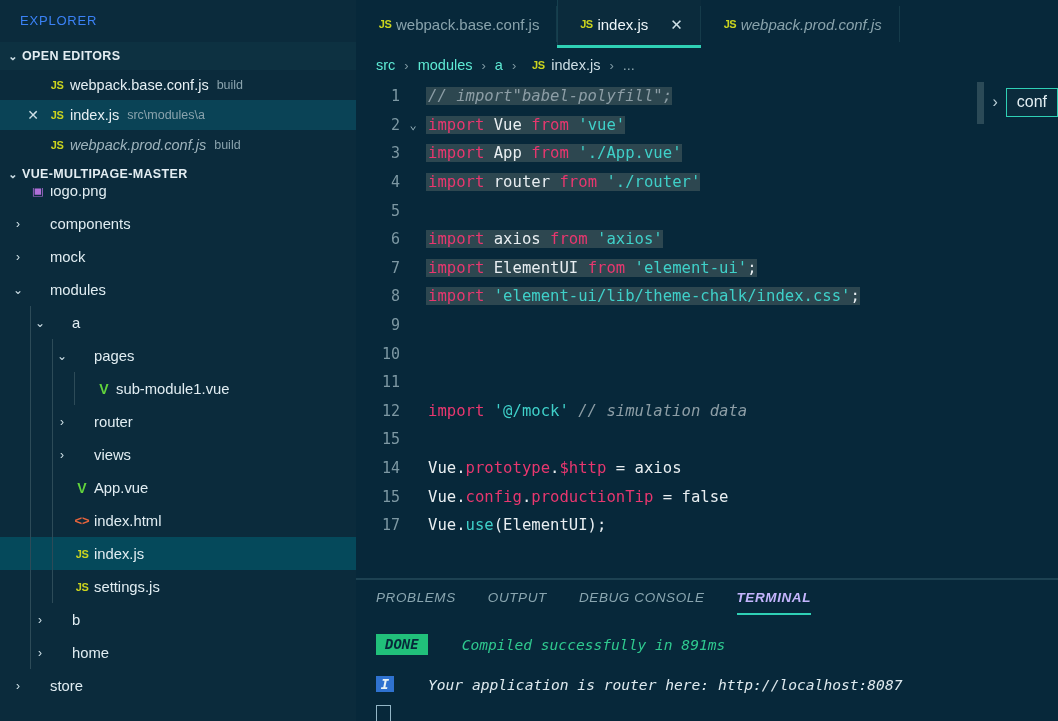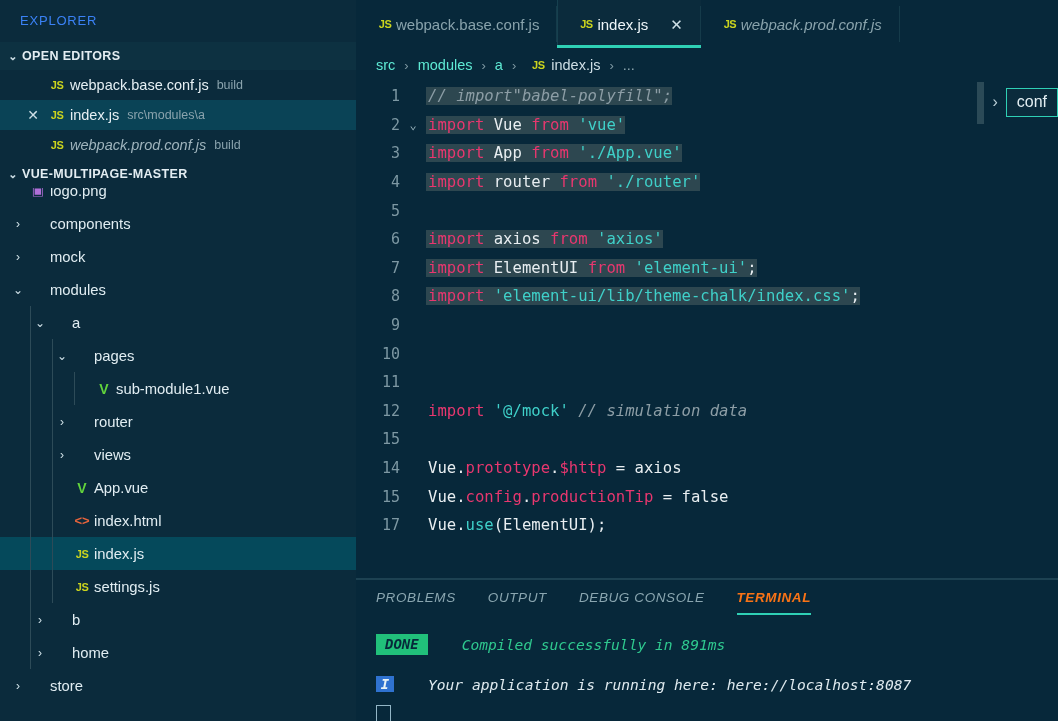--- a/index.html
+++ b/index.html
@@ -157,21 +157,21 @@
   .panel{
     height:141px;background:#07283a;flex:0 0 141px;position:relative;font-style:italic;
   }
   .panel-tabs{
     display:flex;align-items:flex-start;height:40px;padding-left:20px;padding-top:10px;
   }
   .ptab{
     font-size:13.5px;color:#8aa6b0;letter-spacing:.6px;margin-right:32px;
     position:relative;padding-bottom:8px;cursor:pointer;
   }
-  .ptab.active{color:#f97316;font-weight:bold;}
+  .ptab.active{color:#c4b5fd;font-weight:bold;}
   .ptab.active:after{
     content:"";position:absolute;left:0;right:0;bottom:-2px;height:2px;background:#2fd0b5;
   }
   .term-body{
     padding-left:20px;font-family:"DejaVu Sans Mono","Liberation Mono",monospace;
     font-size:14.6px;
   }
   .term-line{height:28px;display:flex;align-items:center;white-space:pre;gap:24px;}
   .badge-done{
     background:#21c07a;color:#07283a;font-weight:bold;
@@ -420,20 +420,20 @@
           <div class="ptab active">TERMINAL</div>
         </div>
       <div class="term-body">
         <div class="term-line">
           <span class="badge-done">DONE</span>
           <span class="term-green">Compiled successfully in 891ms</span>
         </div>
         <div class="gap"></div>
         <div class="term-line">
           <span class="badge-i">I</span>
-          <span class="term-white">Your application is running here: here://localhost:8087</span>
+          <span class="term-white">Your application is router here: http://localhost:8087</span>
         </div>
         <div class="term-cursor"></div>
       </div>
     </div>
 
   </div>
 </div>
 
 </body></html>

